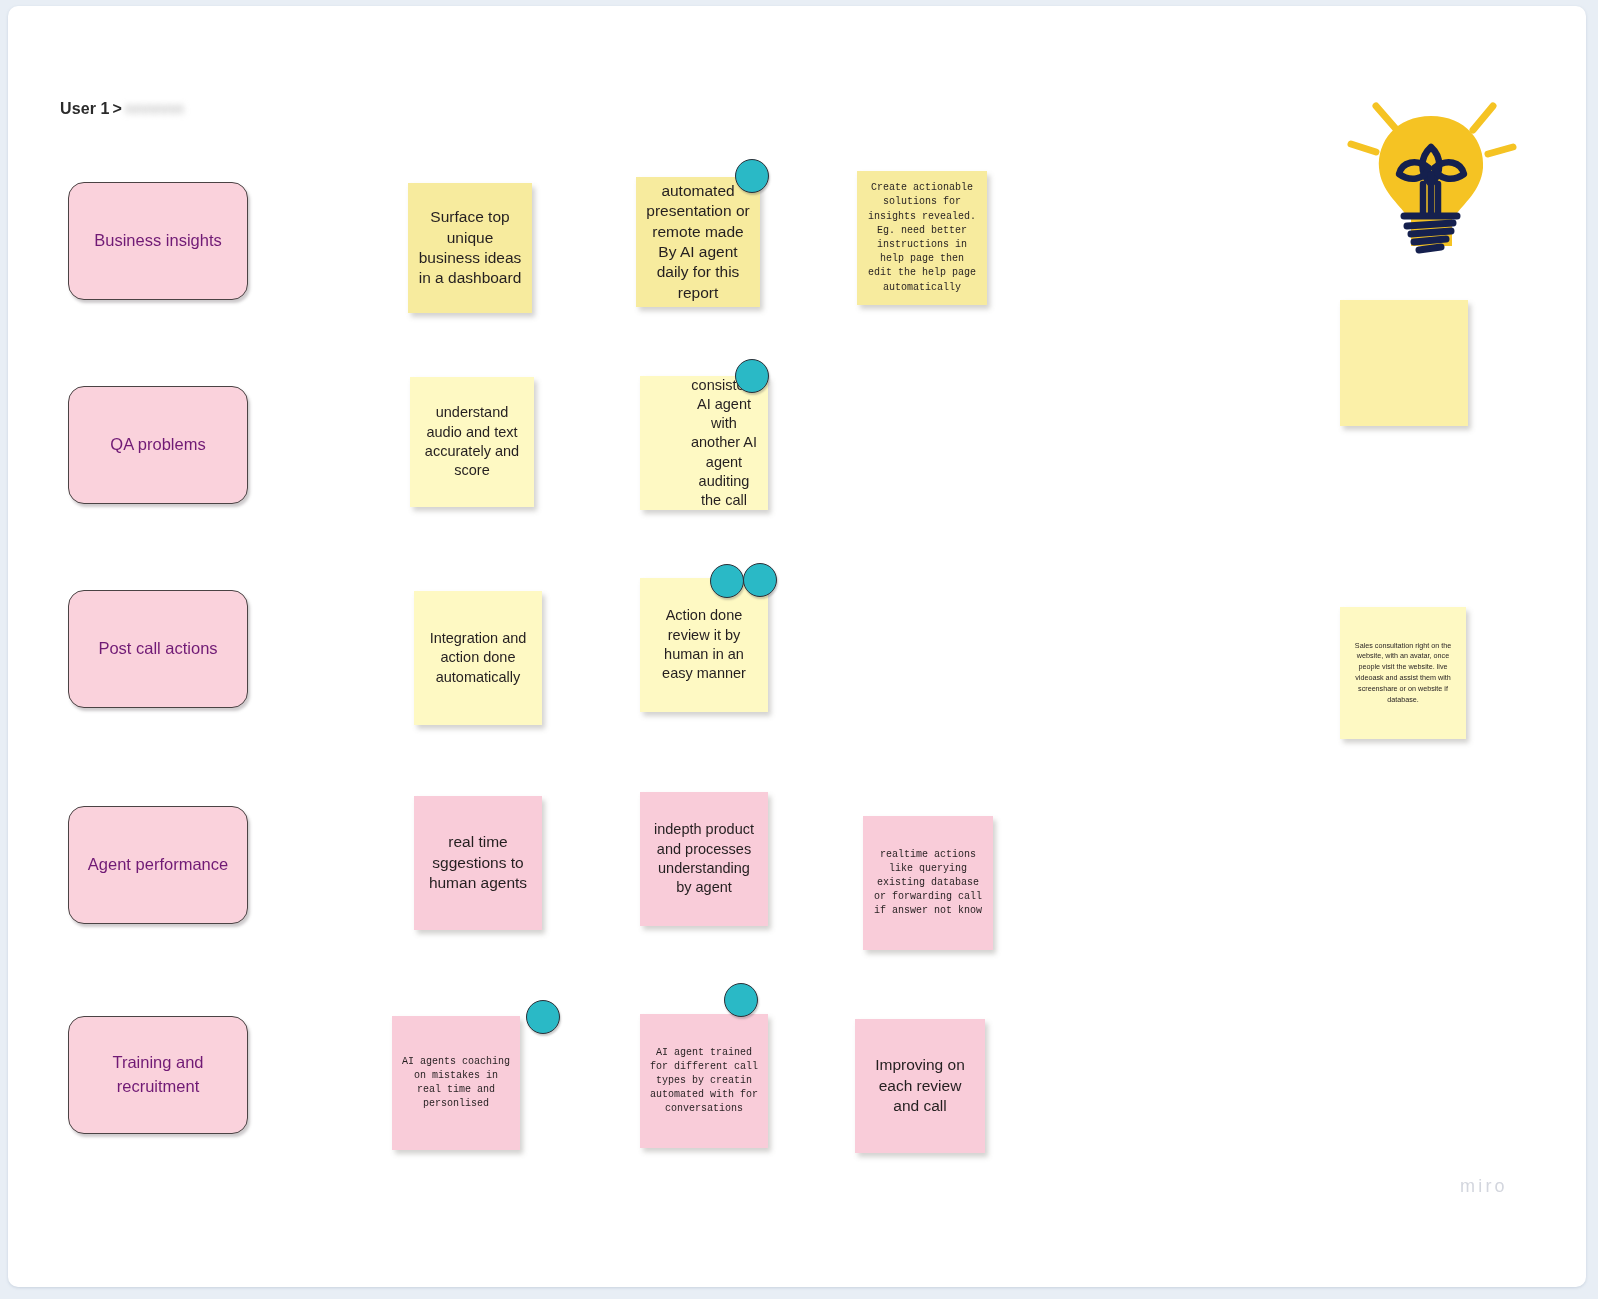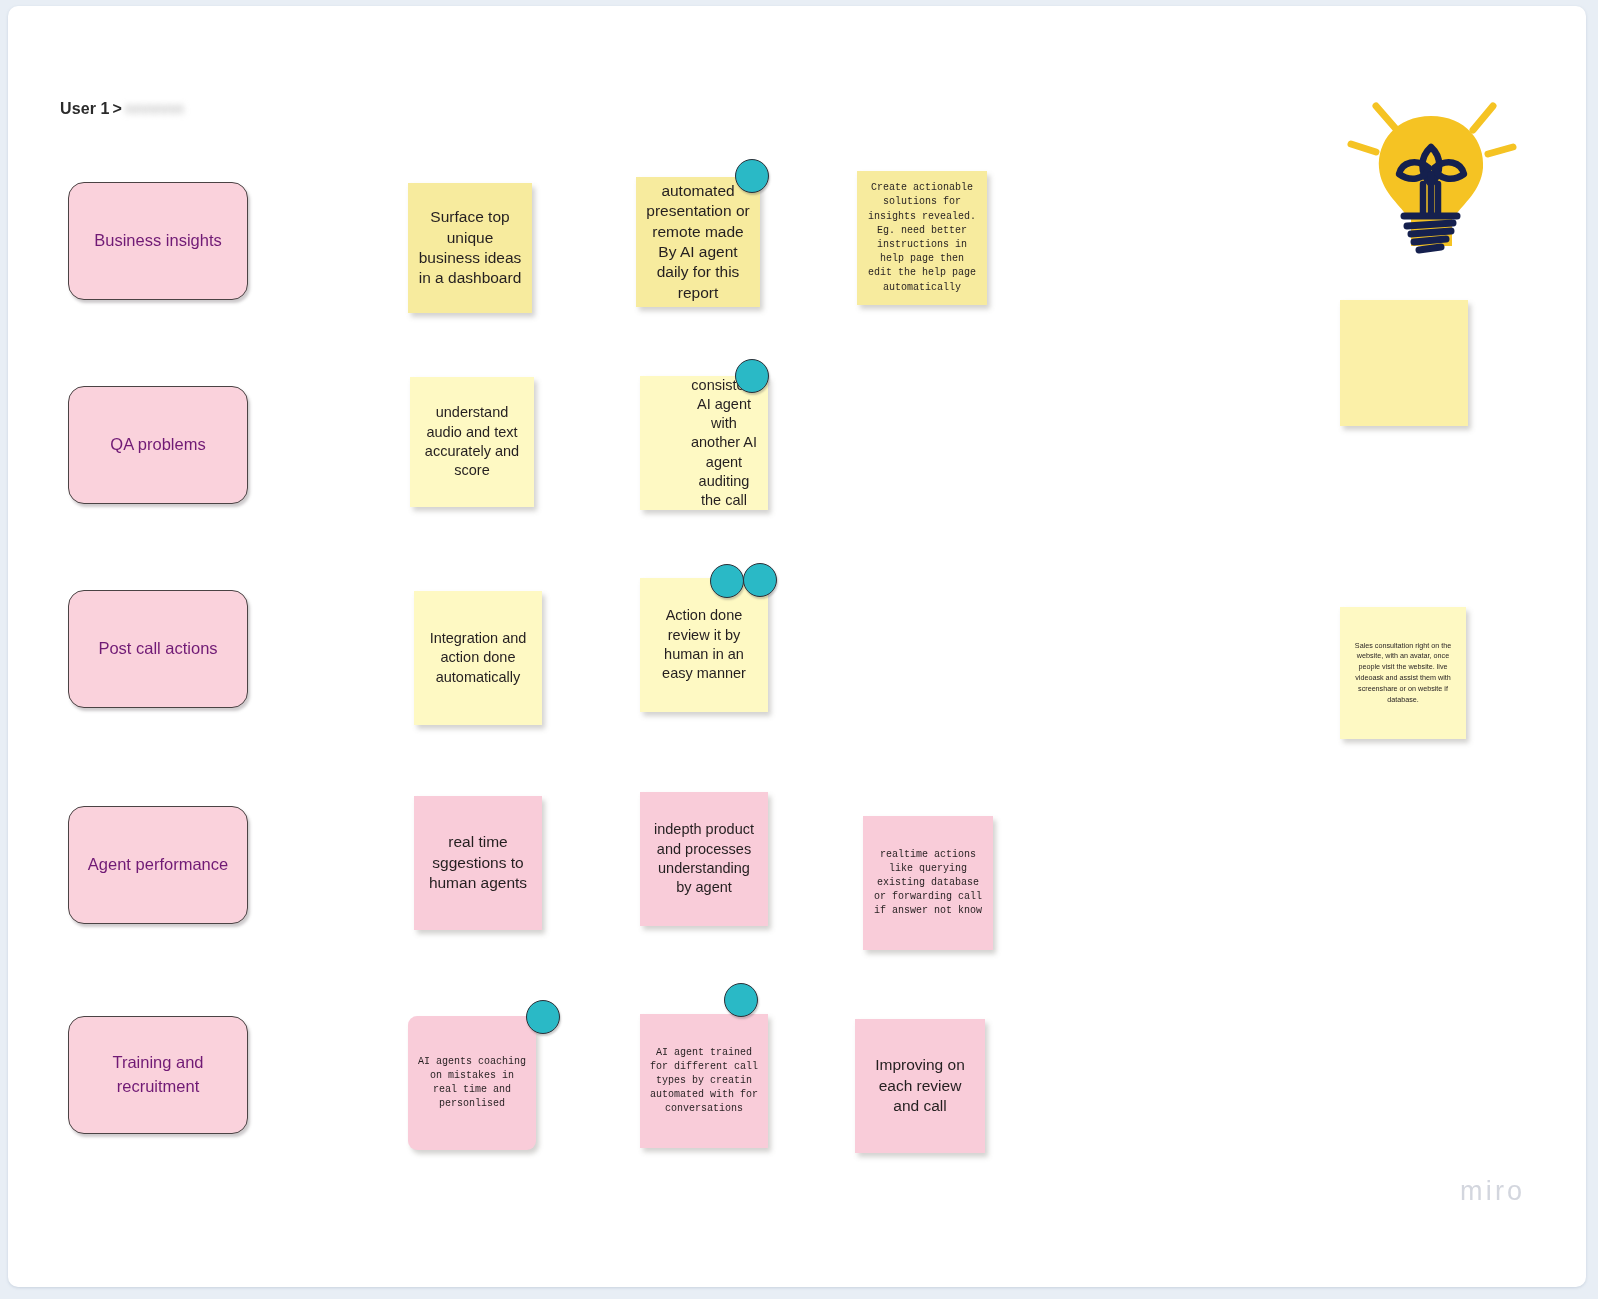--- a/index.html
+++ b/index.html
@@ -117,21 +117,21 @@
     top: 86px;
     width: 180px;
     height: 172px;
   }
 
   
   #miro-watermark {
     position: absolute;
     left: 1452px;
     top: 1170px;
-    font-size: 27px;
+    font-size: 18px;
     letter-spacing: 3.2px;
     color: #d3d6de;
     font-weight: normal;
   }
 </style>
 </head>
 <body>
 
 <div id="board-frame">
 
@@ -192,21 +192,21 @@
   </div>
 
   <div class="sticky pink size-md" style="left:632px; top:786px;">
     <span class="note-text txt-md">indepth product and processes understanding by agent</span>
   </div>
 
   <div class="sticky pink size-sm" style="left:855px; top:810px;">
     <span class="note-text txt-sm">realtime actions like querying existing database or forwarding call if answer not know</span>
   </div>
 
-  <div class="sticky pink size-md" style="left:400px; top:1010px;border-radius:9px;">
+  <div class="sticky pink size-md" style="left:384px; top:1010px;">
     <span class="note-text txt-sm">AI agents coaching on mistakes in real time and personlised</span>
   </div>
   <div class="teal-dot" style="left:518px; top:994px;"></div>
 
   <div class="sticky pink size-md" style="left:632px; top:1008px;">
     <span class="note-text txt-sm">AI agent trained for different call types by creatin automated with for conversations</span>
   </div>
   <div class="teal-dot" style="left:716px; top:977px;"></div>
 
   <div class="sticky pink size-sm" style="left:847px; top:1013px;">

